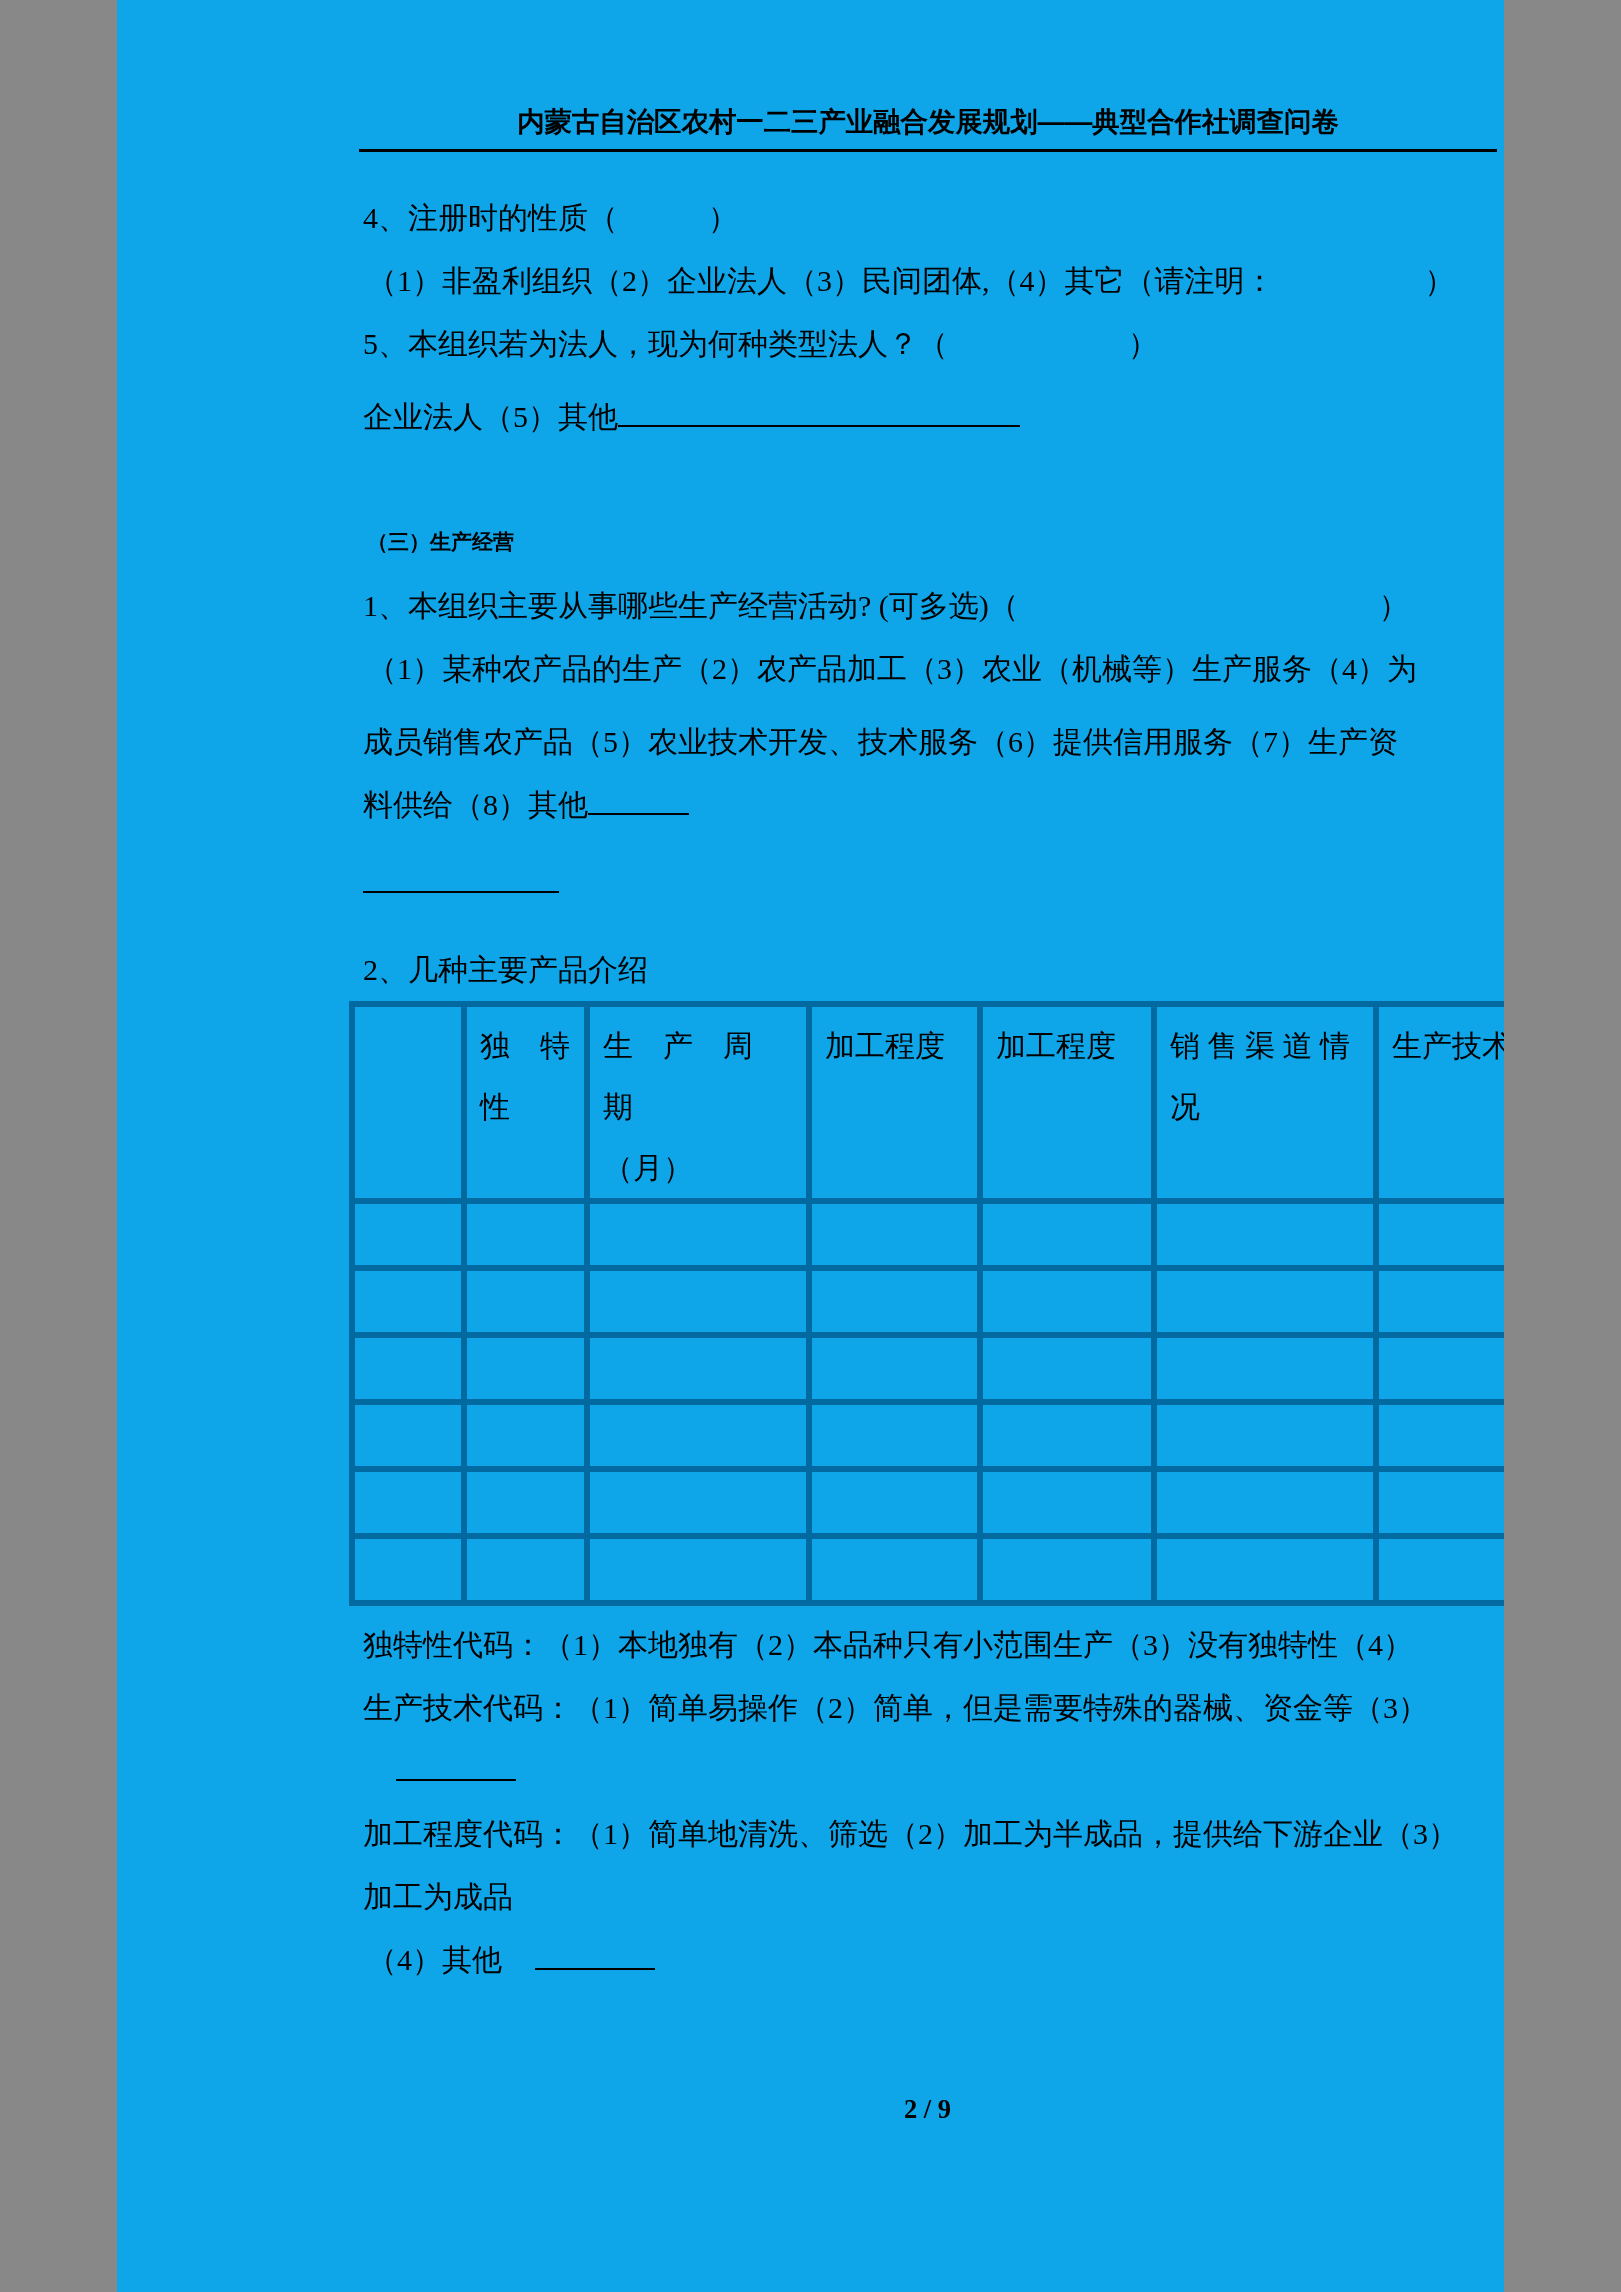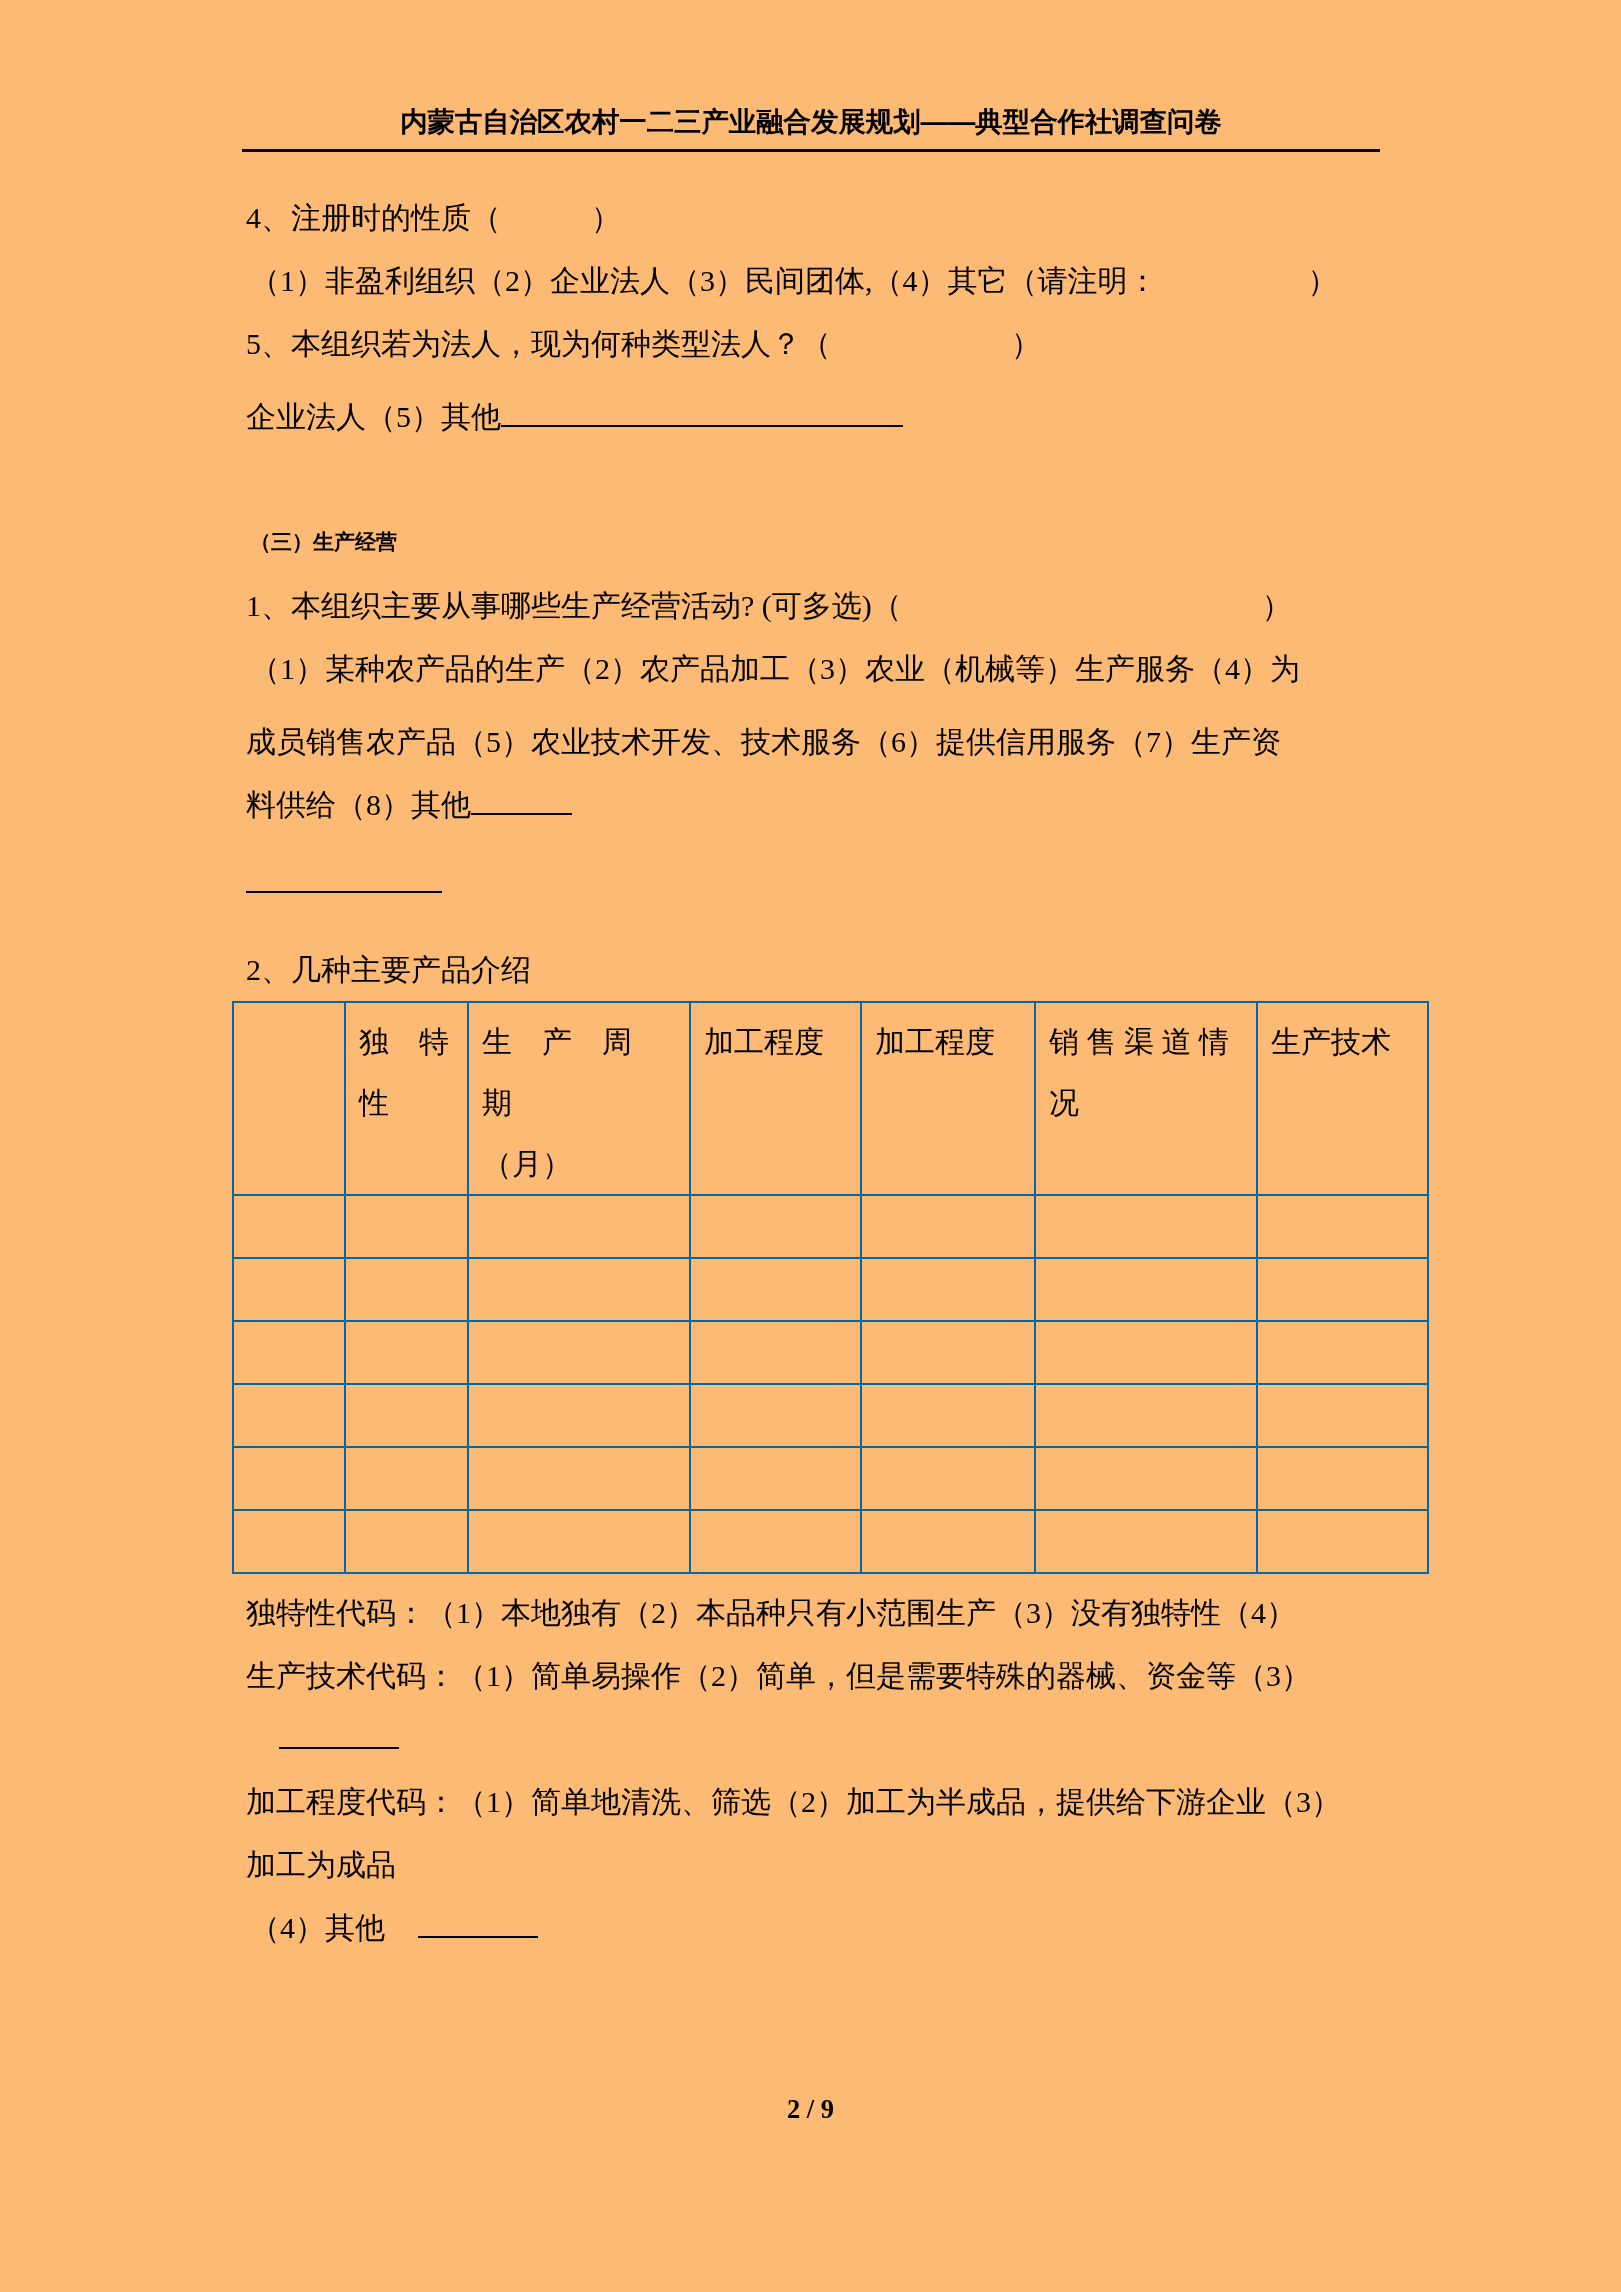--- a/index.html
+++ b/index.html
@@ -1,20 +1,20 @@
 <!DOCTYPE html>
 <html><head>
 <meta charset="utf-8">
 <style>
   html,body{margin:0;padding:0;background:#888;}
   .page{
     position:relative;
-    width:1621px;height:2293px;
+    width:1387px;height:2293px;
     margin:0 auto;
-    background:#fdba74;
+    background:#0ea5e9;
     color:#000;
     font-family:"Liberation Serif","DejaVu Serif",serif;
     overflow:hidden;
   }
   
   .page-header{
     position:absolute;
     left:242px;top:106px;
     width:1138px;
     text-align:center;
@@ -59,21 +59,21 @@
   
   table.products{
     border-collapse:collapse;
     table-layout:fixed;
     width:1194px;
     margin-left:-13.7px;
     margin-top:0px;
   }
   table.products th,
   table.products td{
-    border:2px solid #0369a1;
+    border:6px solid #0369a1;
     font-size:30px;
     font-weight:normal;
     text-align:left;
     vertical-align:top;
     padding:0;
   }
   table.products{border:2.9px solid #000;}
   table.products th{
     height:128px;
     padding:7.8px 3.9px 0 12.7px;

